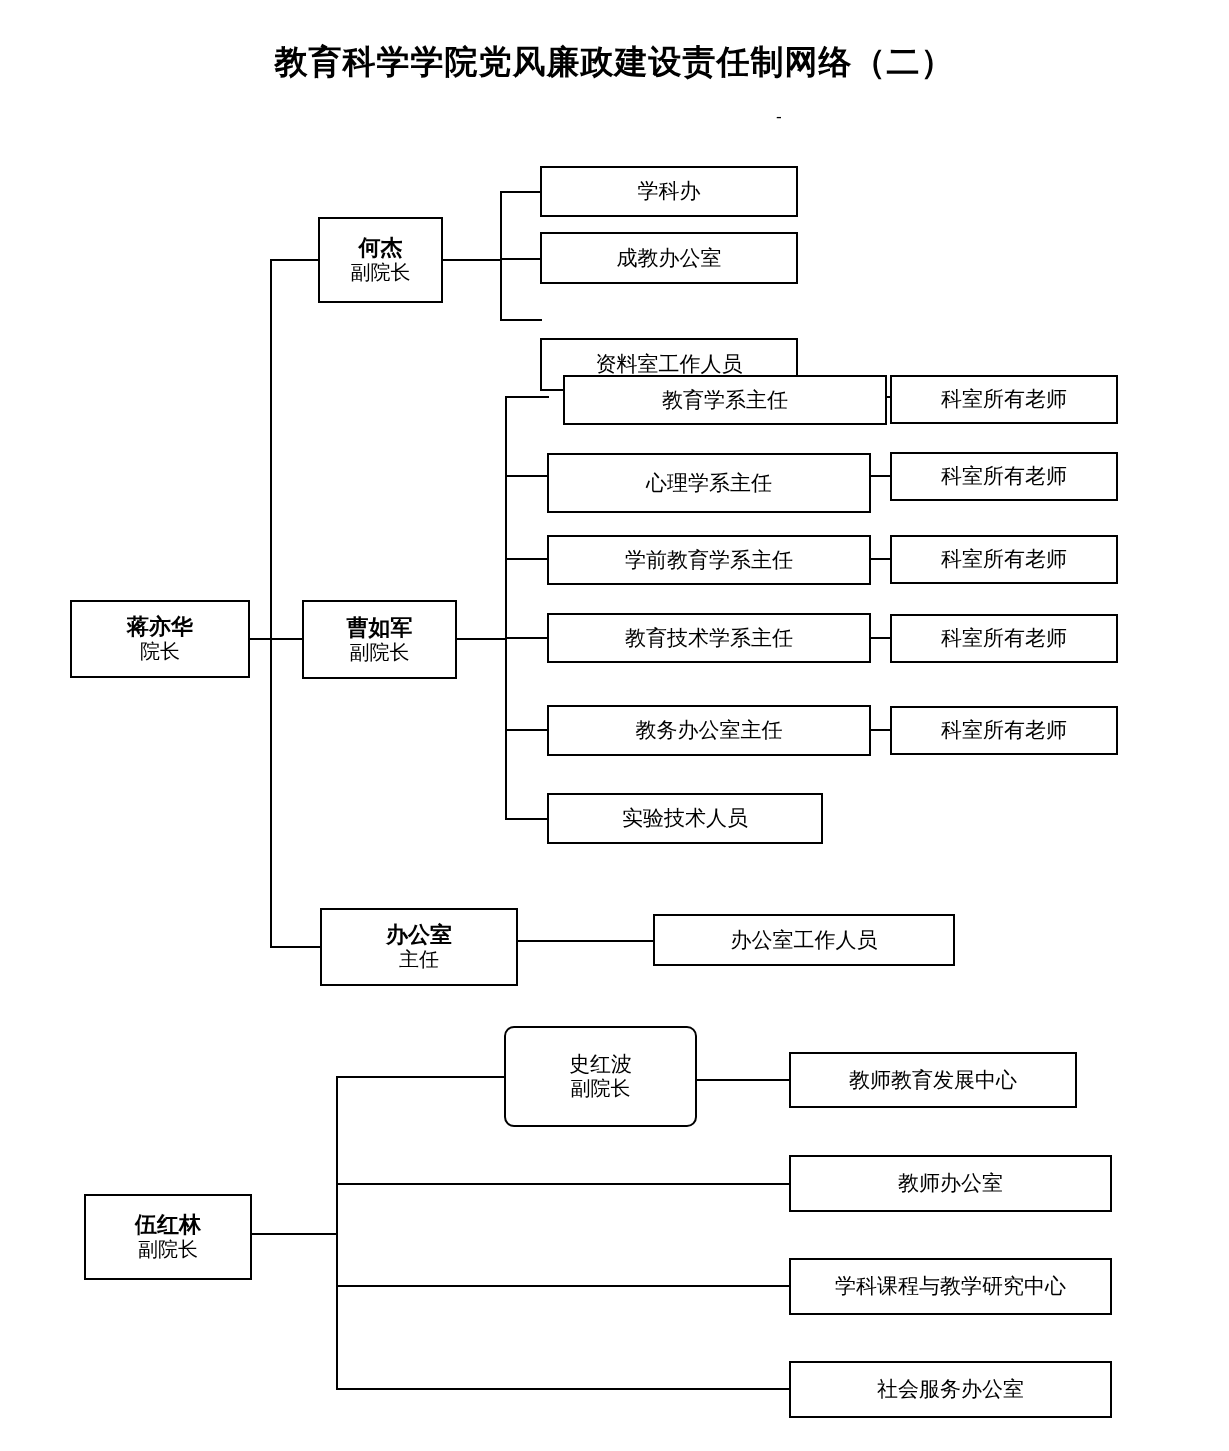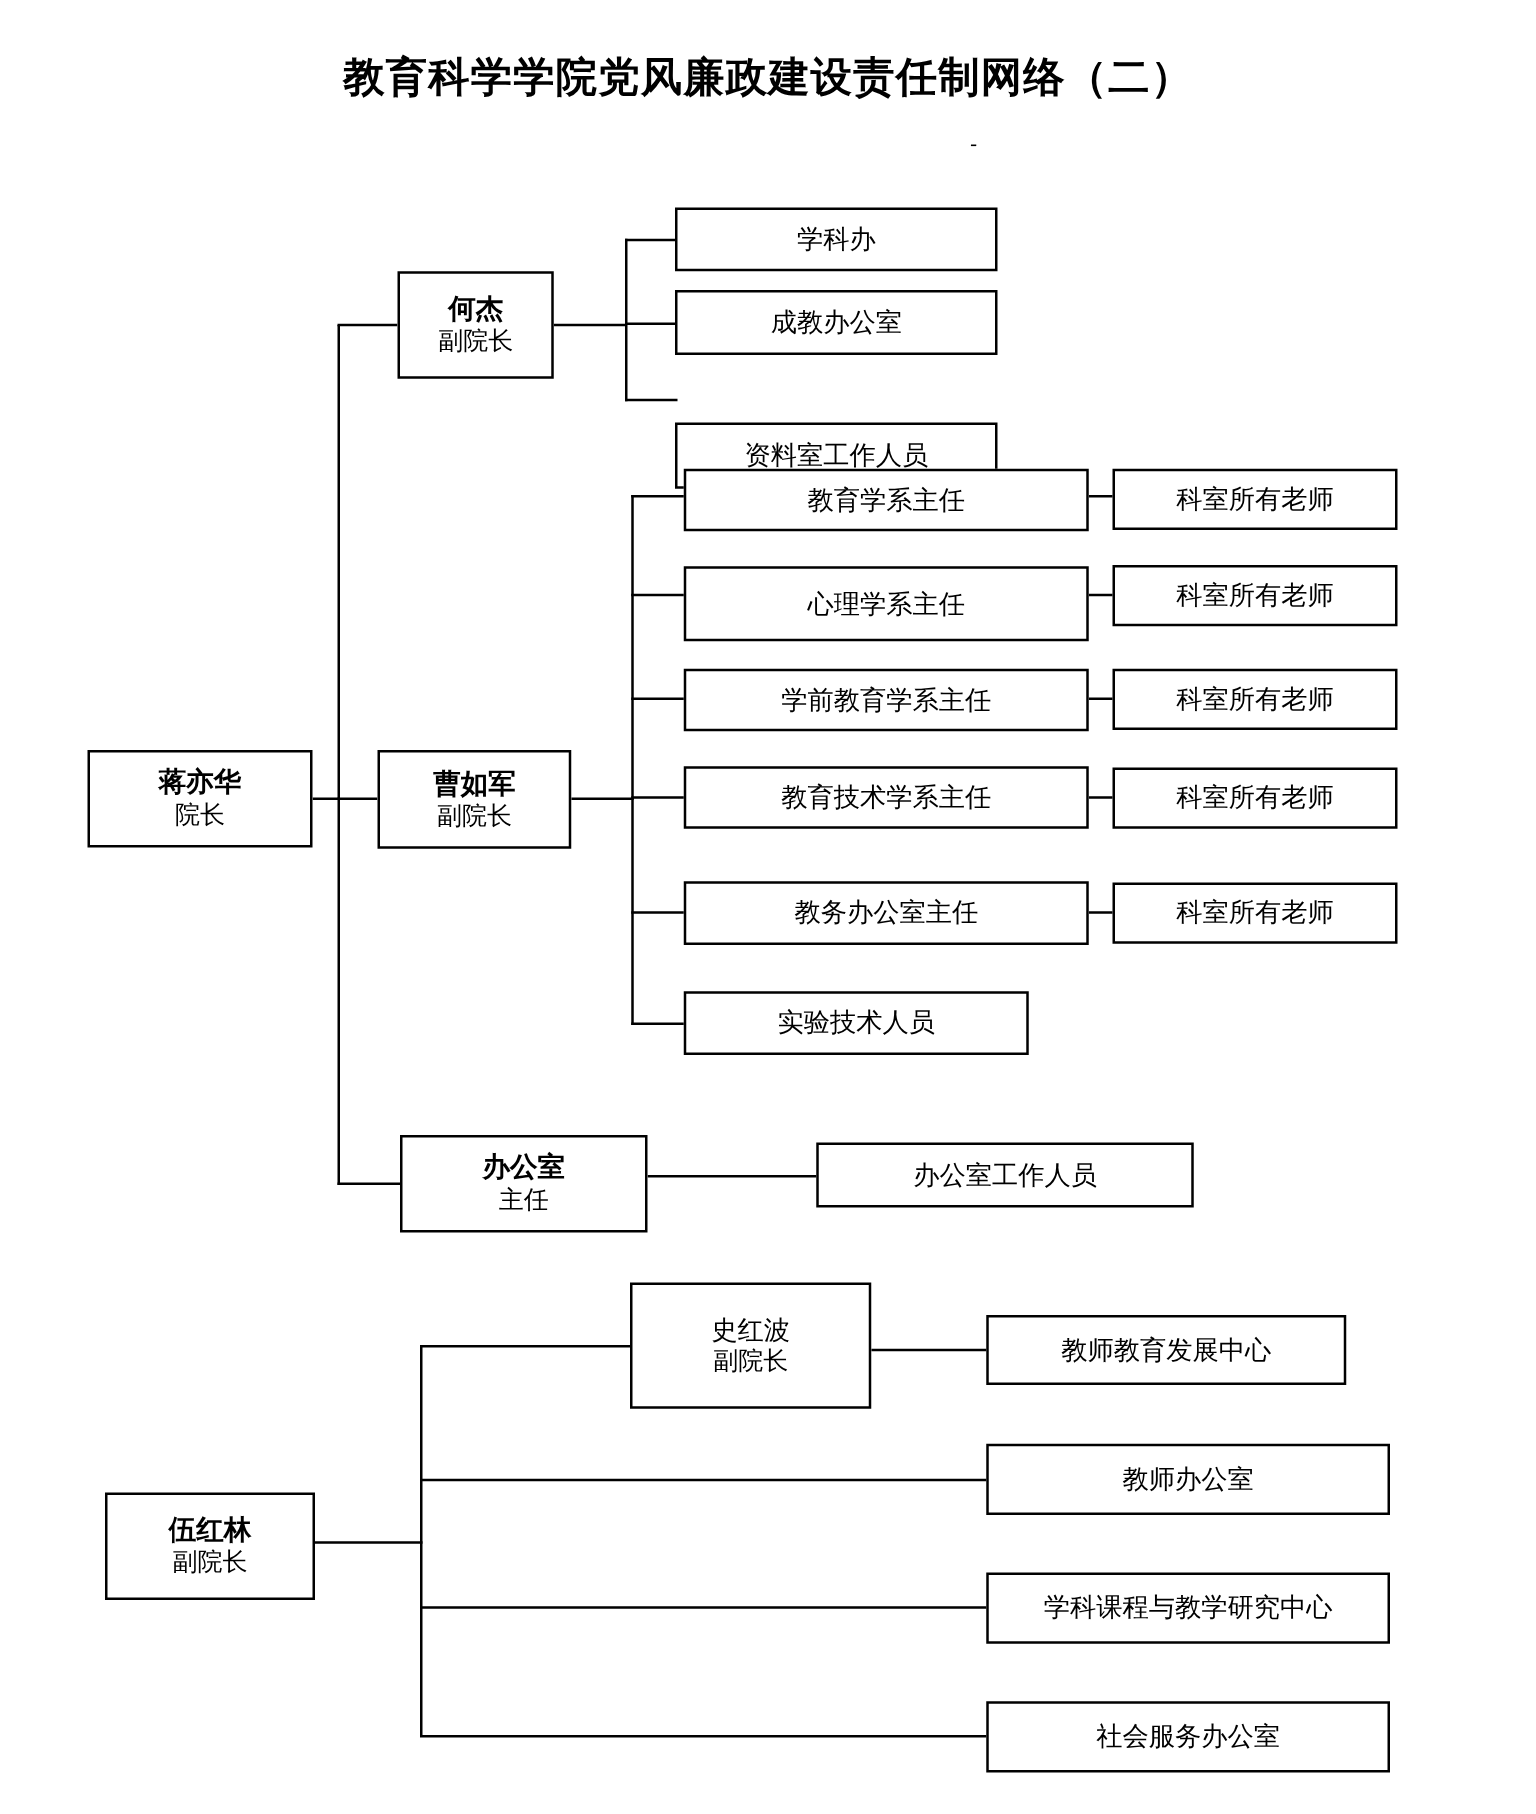--- a/index.html
+++ b/index.html
@@ -137,21 +137,21 @@
 
   <div class="vline" style="left:505px; top:396px; height:424px;"></div>
 
   <div class="hline" style="left:505px; top:396px; width:44px;"></div>
   <div class="hline" style="left:505px; top:475px; width:44px;"></div>
   <div class="hline" style="left:505px; top:558px; width:44px;"></div>
   <div class="hline" style="left:505px; top:637px; width:44px;"></div>
   <div class="hline" style="left:505px; top:729px; width:44px;"></div>
   <div class="hline" style="left:505px; top:818px; width:44px;"></div>
 
-  <div class="node plain" style="left:547px; top:375px; width:324px; height:50px;">
+  <div class="node plain" style="left:563px; top:375px; width:324px; height:50px;">
     <div class="n-name">教育学系主任</div>
   </div>
   <div class="node plain" style="left:547px; top:453px; width:324px; height:60px;">
     <div class="n-name">心理学系主任</div>
   </div>
   <div class="node plain" style="left:547px; top:535px; width:324px; height:50px;">
     <div class="n-name">学前教育学系主任</div>
   </div>
   <div class="node plain" style="left:547px; top:613px; width:324px; height:50px;">
     <div class="n-name">教育技术学系主任</div>
@@ -197,21 +197,21 @@
 
   <div class="node person" style="left:84px; top:1194px; width:168px; height:86px;">
     <div class="n-name">伍红林</div>
     <div class="n-role">副院长</div>
   </div>
   <div class="hline" style="left:252px; top:1233px; width:86px;"></div>
 
   <div class="vline" style="left:336px; top:1076px; height:313px;"></div>
 
   <div class="hline" style="left:336px; top:1076px; width:170px;"></div>
-  <div class="node plain" style="left:504px; top:1026px; width:193px; height:101px;">
+  <div class="node plain" style="left:504px; top:1026px; width:193px; height:101px;border-radius:10px;">
     <div class="n-name">史红波</div>
     <div class="n-role">副院长</div>
   </div>
   <div class="hline" style="left:697px; top:1079px; width:94px;"></div>
 
   <div class="hline" style="left:336px; top:1183px; width:455px;"></div>
   <div class="hline" style="left:336px; top:1285px; width:455px;"></div>
   <div class="hline" style="left:336px; top:1388px; width:455px;"></div>
 
   <div class="node plain" style="left:789px; top:1052px; width:288px; height:56px;">

